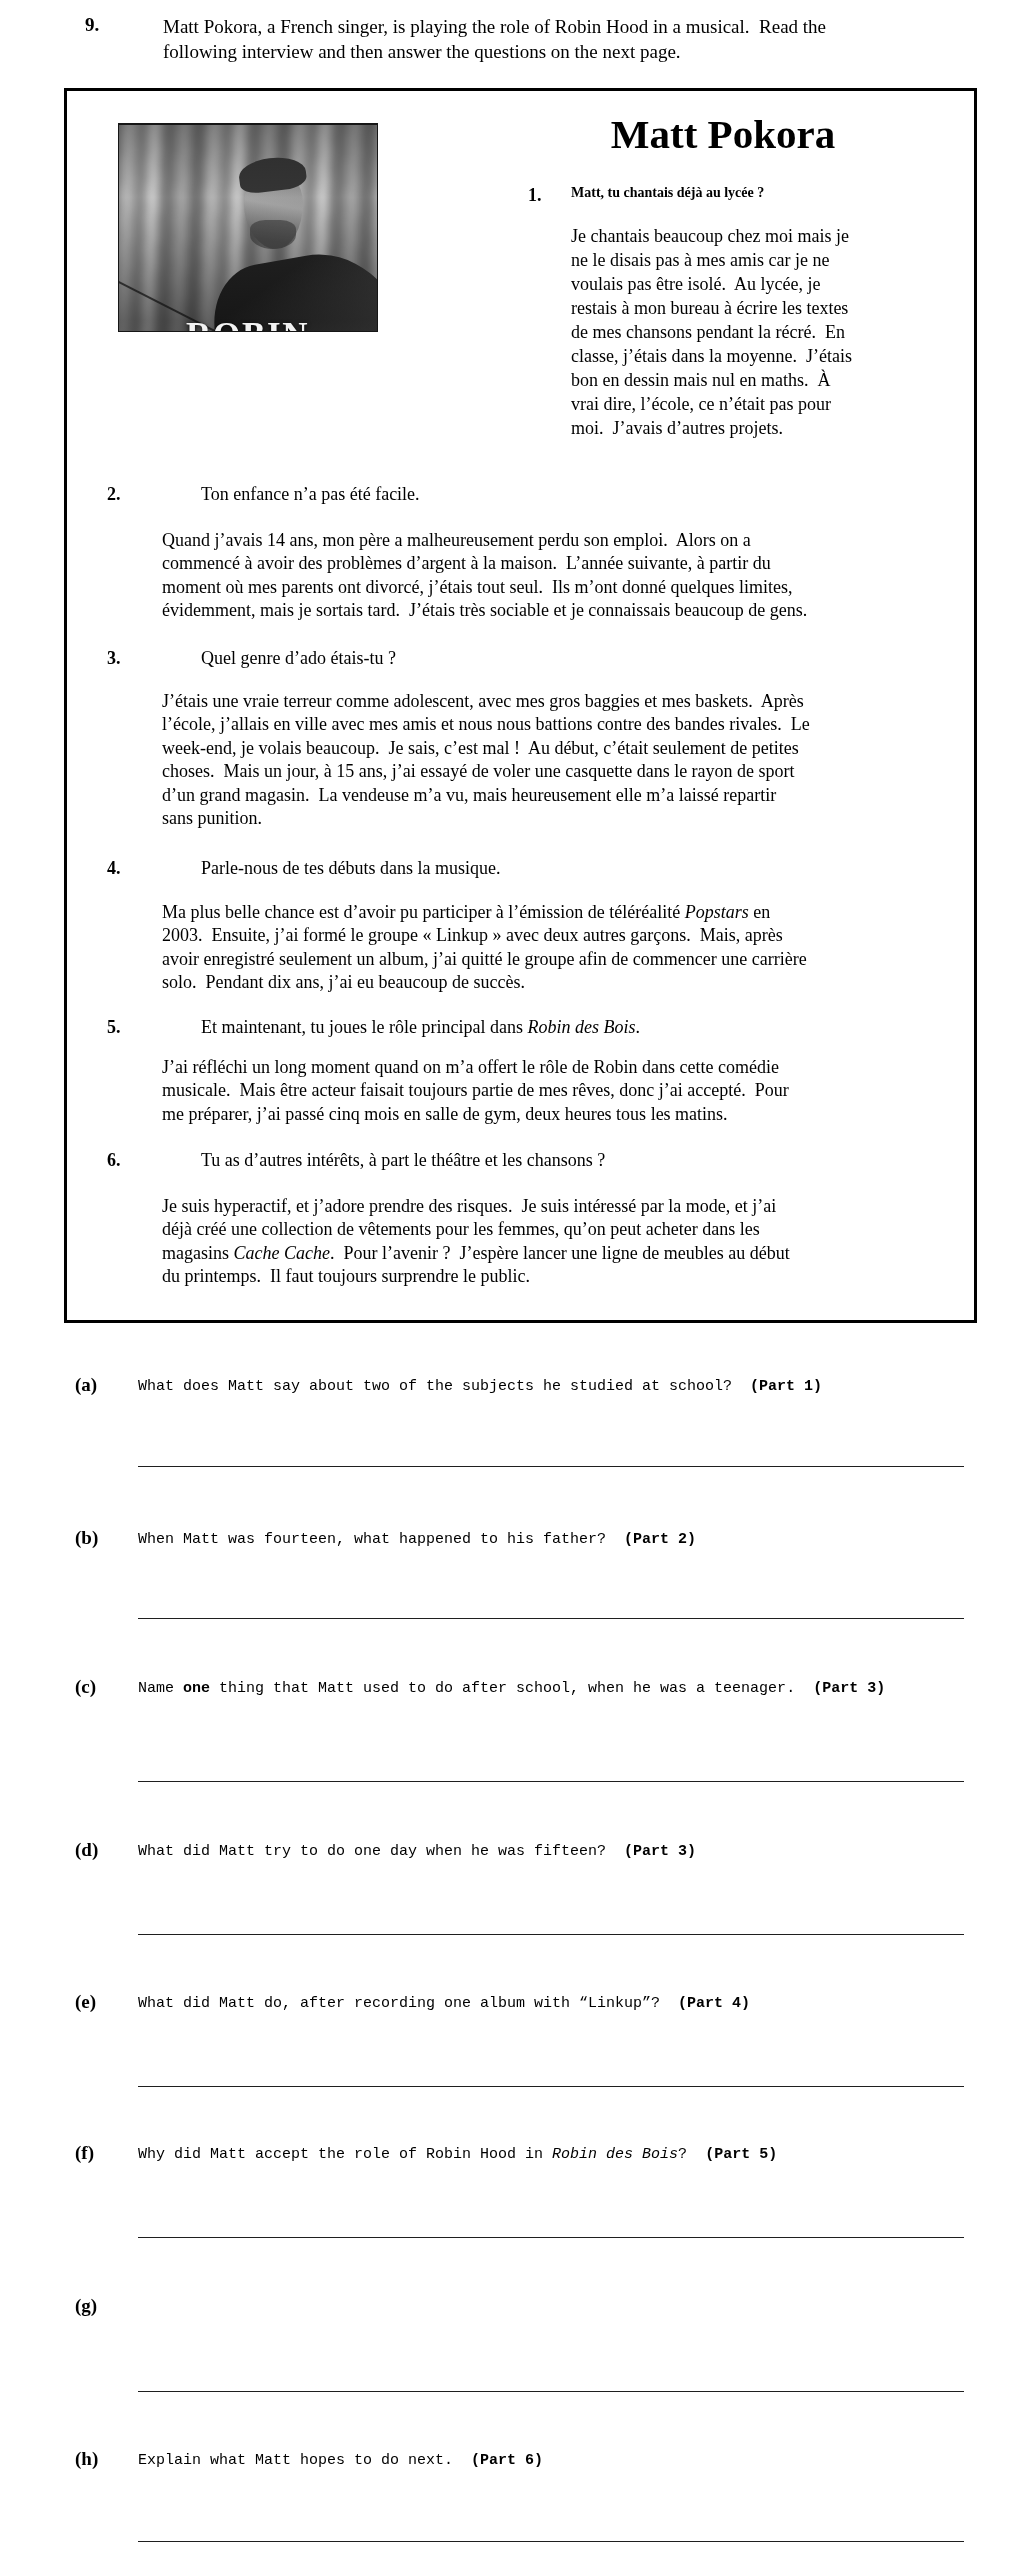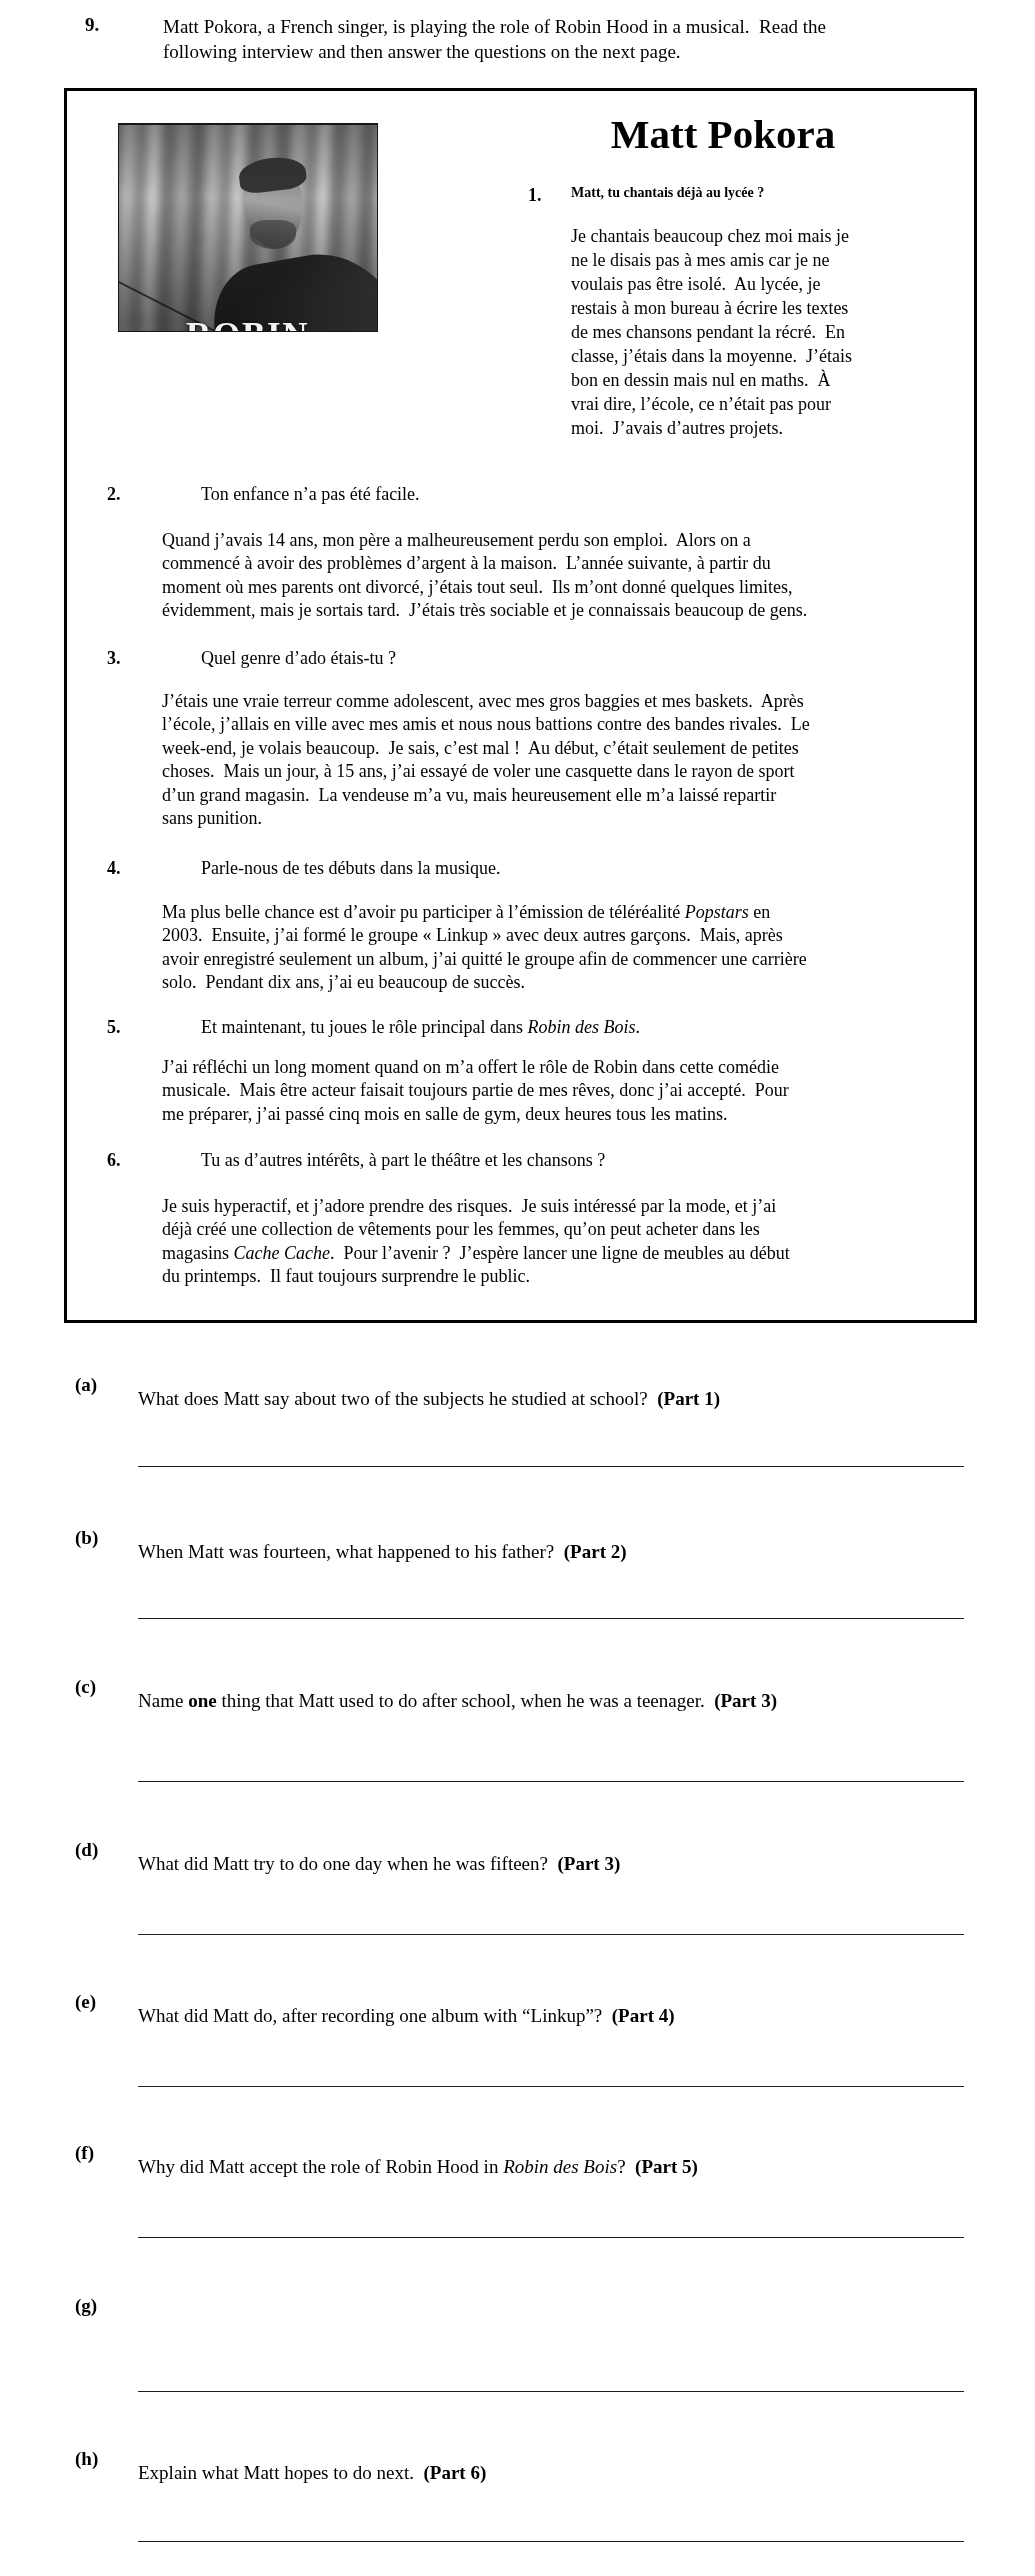--- a/index.html
+++ b/index.html
@@ -64,21 +64,21 @@
   .s-a   { left:95px; width:815px; font-size:18px; line-height:23.4px; white-space:pre-wrap; }
   .s2n, .s2q { top:393px; }  .s2a { top:438px; }
   .s3n, .s3q { top:557px; }  .s3a { top:599px; }
   .s4n, .s4q { top:767px; } .s4a { top:810px; }
   .s5n, .s5q { top:926px; } .s5a { top:965px; }
   .s6n, .s6q { top:1059px; } .s6a { top:1104px; }
 
   
   .eq { left:75px; width:940px; height:131px; }
   .eq-label { position:absolute; left:0; top:0; font-size:19px; font-weight:700; }
-  .eq-text  { position:absolute; left:63px; top:12px; width:849px; font-size:19px; line-height:25px; white-space:pre-wrap; }
+  .eq-text  { position:absolute; left:63px; top:0; width:849px; font-size:15px; line-height:25px; white-space:pre-wrap;font-family:Liberation Mono, monospace; }
   .ansline  { position:absolute; left:63px; width:826px; height:0; border-top:1.7px solid #1f1f1f; }
   .e0 { top:1374px; } .e0 .ansline { top:92px; }
   .e1 { top:1527px; } .e1 .ansline { top:91px; }
   .e2 { top:1676px; } .e2 .ansline { top:105px; }
   .e3 { top:1839px; } .e3 .ansline { top:95px; }
   .e4 { top:1991px; } .e4 .ansline { top:95px; }
   .e5 { top:2142px; } .e5 .ansline { top:95px; }
   .e6 { top:2295px; } .e6 .ansline { top:96px; }
   .e7 { top:2448px; } .e7 .ansline { top:93px; }
 </style>

